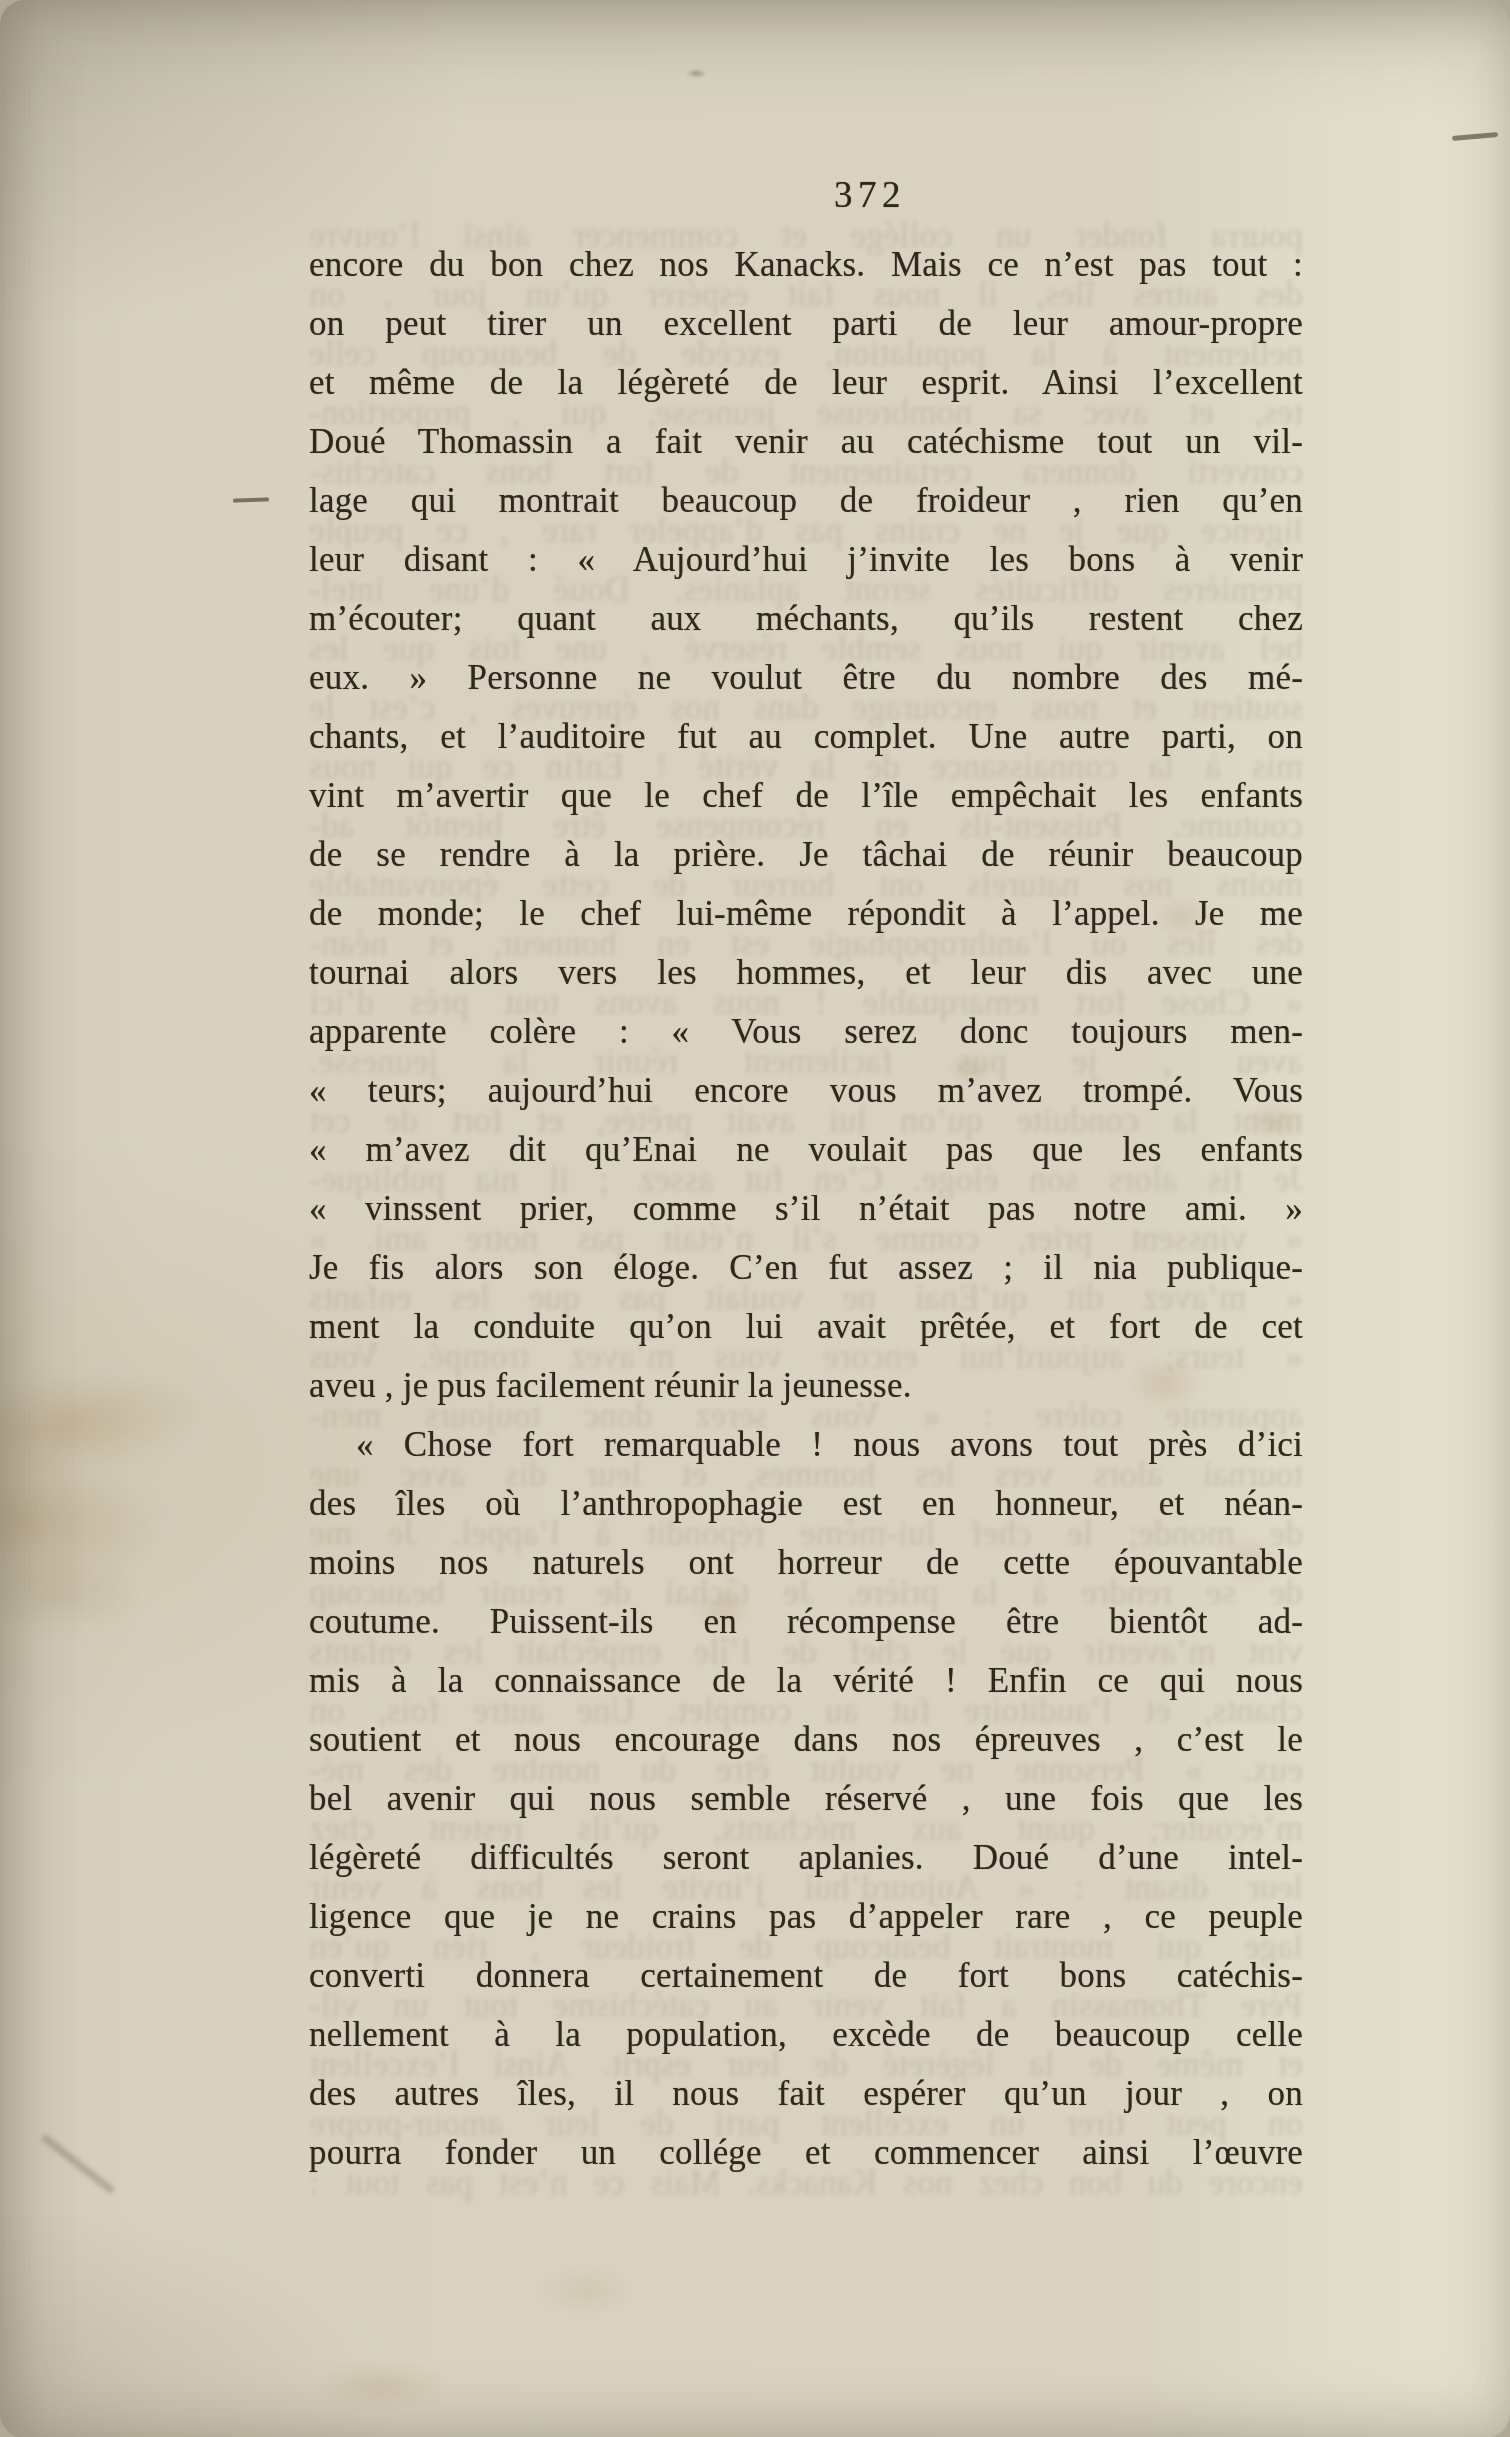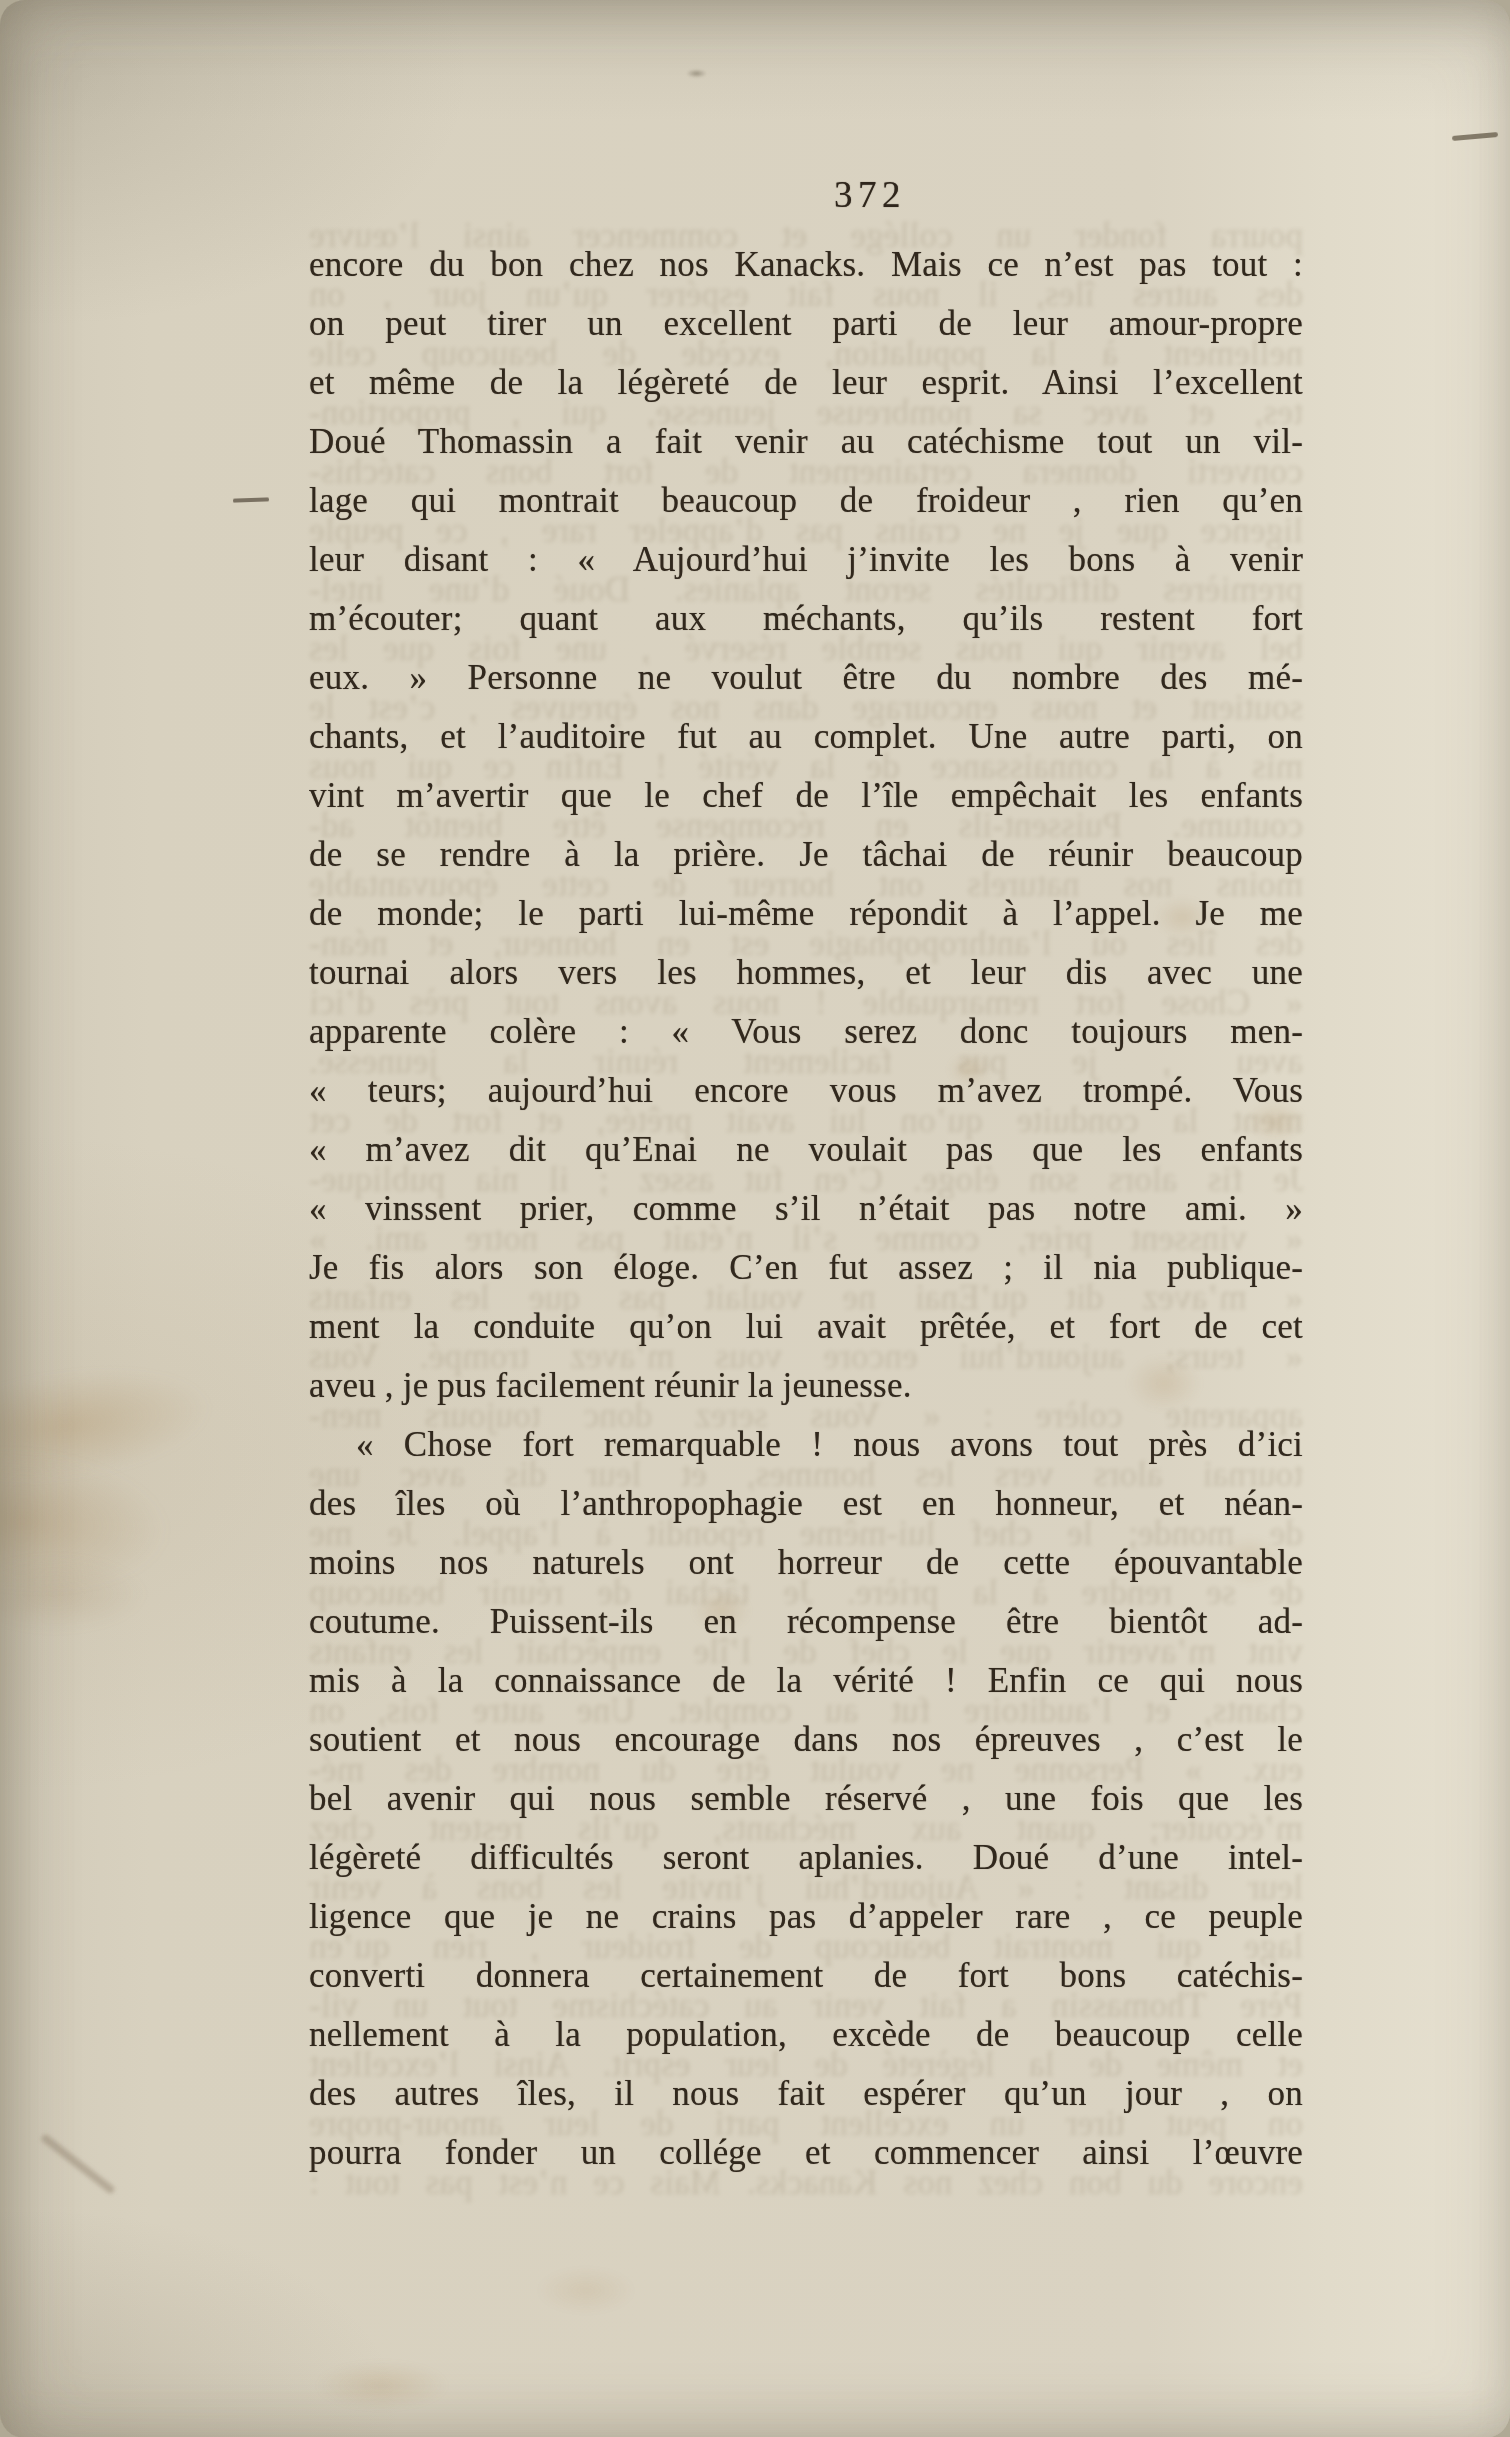--- a/index.html
+++ b/index.html
@@ -145,26 +145,26 @@
 
   <div class="page-number">372</div>
 
   <div class="text-block">
       <div class="line">encore du bon chez nos Kanacks. Mais ce n’est pas tout :</div>
       <div class="line">on peut tirer un excellent parti de leur amour-propre</div>
       <div class="line">et même de la légèreté de leur esprit. Ainsi l’excellent</div>
       <div class="line">Doué Thomassin a fait venir au catéchisme tout un vil-</div>
       <div class="line">lage qui montrait beaucoup de froideur , rien qu’en</div>
       <div class="line">leur disant : « Aujourd’hui j’invite les bons à venir</div>
-      <div class="line">m’écouter; quant aux méchants, qu’ils restent fort</div>
+      <div class="line">m’écouter; quant aux méchants, qu’ils restent chez</div>
       <div class="line">eux. » Personne ne voulut être du nombre des mé-</div>
       <div class="line">chants, et l’auditoire fut au complet. Une autre parti, on</div>
       <div class="line">vint m’avertir que le chef de l’île empêchait les enfants</div>
       <div class="line">de se rendre à la prière. Je tâchai de réunir beaucoup</div>
-      <div class="line">de monde; le parti lui-même répondit à l’appel. Je me</div>
+      <div class="line">de monde; le chef lui-même répondit à l’appel. Je me</div>
       <div class="line">tournai alors vers les hommes, et leur dis avec une</div>
       <div class="line">apparente colère : « Vous serez donc toujours men-</div>
       <div class="line">« teurs; aujourd’hui encore vous m’avez trompé. Vous</div>
       <div class="line">« m’avez dit qu’Enai ne voulait pas que les enfants</div>
       <div class="line">« vinssent prier, comme s’il n’était pas notre ami. »</div>
       <div class="line">Je fis alors son éloge. C’en fut assez ; il nia publique-</div>
       <div class="line">ment la conduite qu’on lui avait prêtée, et fort de cet</div>
       <div class="line no-fill">aveu , je pus facilement réunir la jeunesse.</div>
       <div class="line indent">« Chose fort remarquable ! nous avons tout près d’ici</div>
       <div class="line">des îles où l’anthropophagie est en honneur, et néan-</div>

